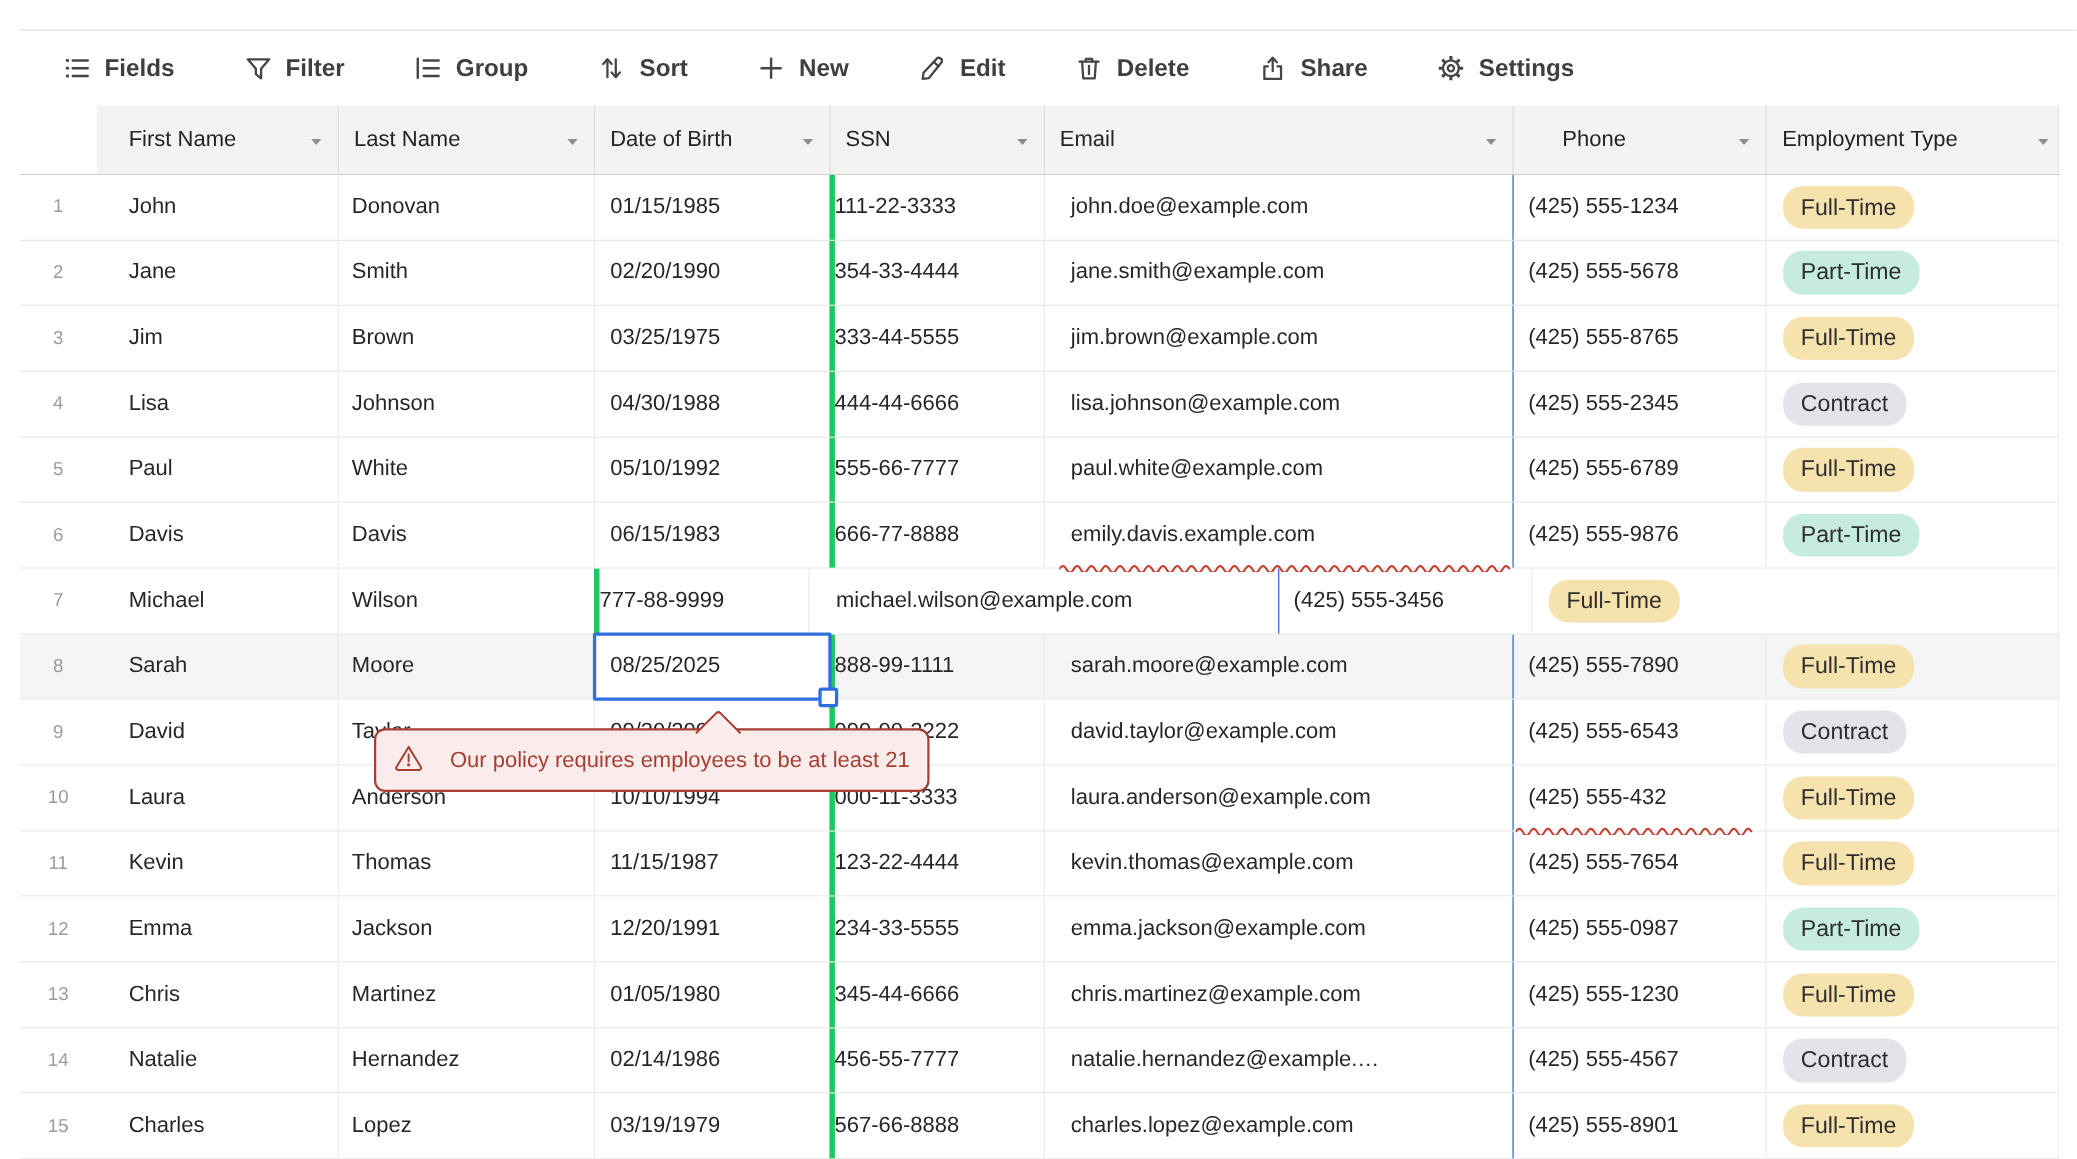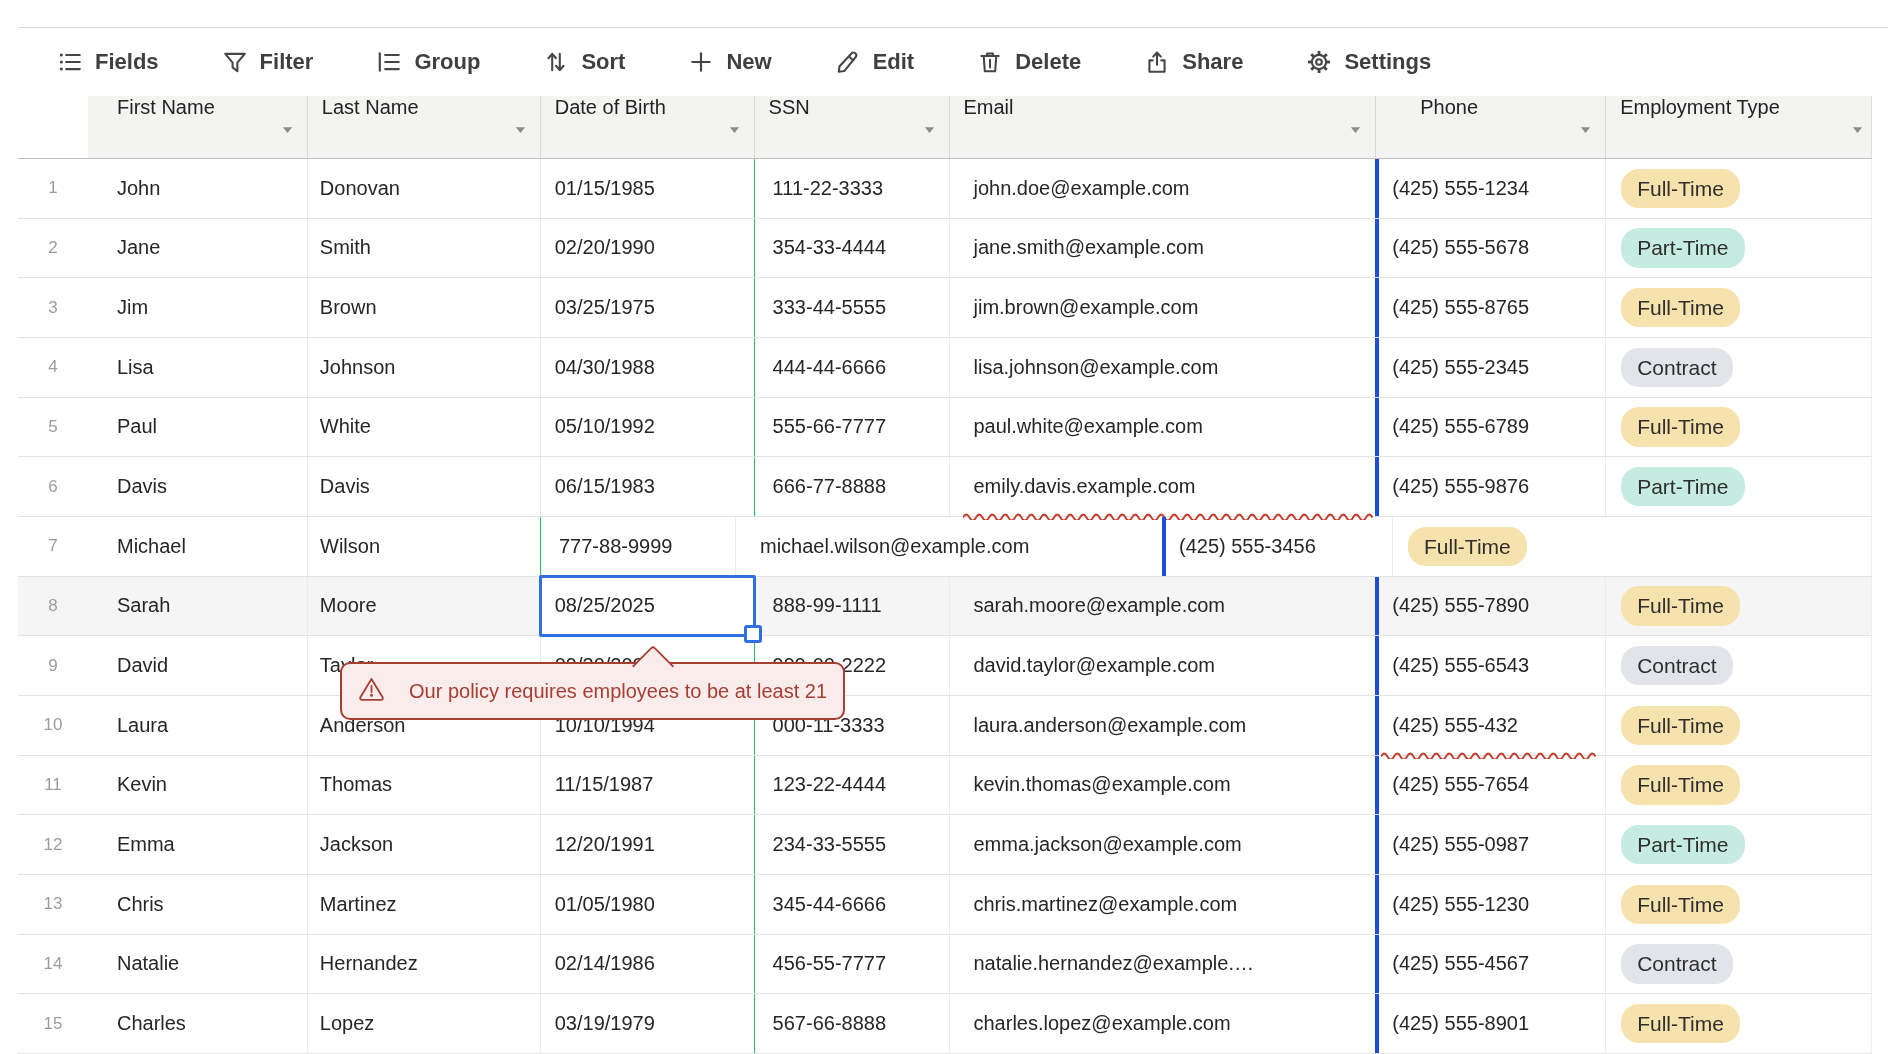--- a/index.html
+++ b/index.html
@@ -12,21 +12,21 @@
     position:absolute;top:27px;left:18px;right:0;height:69px;
     border-top:1px solid #dcdcdc;
     display:flex;align-items:center;gap:63px;padding-left:39px;box-sizing:border-box;
   }
   .tb-item{display:flex;align-items:center;gap:12px;color:#3f3f3f;font-size:22px;font-weight:600;cursor:pointer;white-space:nowrap;}
   .tb-item svg{display:block;}
   
   .table{position:absolute;left:18px;top:96px;width:1854px;bottom:0;}
   .thead{display:flex;height:63px;border-bottom:1px solid #c2c2c2;box-sizing:border-box;border-right:1px solid #e0e0e0;}
   .hcell{
-    position:relative;display:flex;box-sizing:border-box;
+    position:relative;display:flex;align-items:center;box-sizing:border-box;
     background:#f3f3f2;color:#232323;font-size:20px;font-weight:500;
     border-left:1px solid #d9d9d9;padding-left:14px;
   }
   .hcell.first{border-left:none;padding-left:29px;}
   .hcell .dd{position:absolute;right:14px;top:50%;transform:translateY(-50%);}
   .hcell.c-type .dd{right:8px;}
   .h-gutter{background:#fff;border-left:none;}
   .c-num{width:70px;}
   .c-first{width:219px;}
   .c-last{width:233px;}
@@ -38,23 +38,23 @@
   .trow{display:flex;height:59.667px;border-bottom:1px solid #e3e3e3;box-sizing:border-box;border-right:1px solid #eeeeee;background:#fff;}
   .trow.active{background:#f5f5f5;}
   .cell{
     position:relative;display:flex;align-items:center;box-sizing:border-box;
     font-size:20px;color:#262626;white-space:nowrap;overflow:visible;
   }
   .cell.c-num{justify-content:center;color:#9c9c9c;font-size:17px;}
   .cell.c-first{padding-left:29px;}
   .cell.c-last{padding-left:12px;border-left:1px solid #ebebeb;}
   .cell.c-dob{padding-left:14px;border-left:1px solid #ebebeb;}
-  .cell.c-ssn{padding-left:18px;border-left:1px solid #22c55e;}
+  .cell.c-ssn{border-left:5px solid #22c55e;}
   .cell.c-email{padding-left:24px;border-left:1px solid #ebebeb;}
-  .cell.c-phone{padding-left:13px;border-left:4px solid #1d4ed8;}
+  .cell.c-phone{padding-left:13px;border-left:1px solid #1d4ed8;}
   .cell.c-type{padding-left:15px;border-left:1px solid #ebebeb;}
   
   .badge{display:inline-block;padding:6px 16px;border-radius:18px;font-size:21px;color:#2e2e2e;line-height:1.3;}
   
   .cell.sel{background:#fff;z-index:5;}
   .cell.sel::after{content:'';position:absolute;inset:-2px;border:3px solid #2f6fe0;border-radius:2px;pointer-events:none;}
   .fill-handle{position:absolute;right:-8px;bottom:-8px;width:12px;height:12px;background:#fff;border:3px solid #2f6fe0;border-radius:3px;z-index:6;}
   
   .squiggle{position:absolute;bottom:-4px;height:8px;pointer-events:none;}
   .sq-email{left:13px;}

